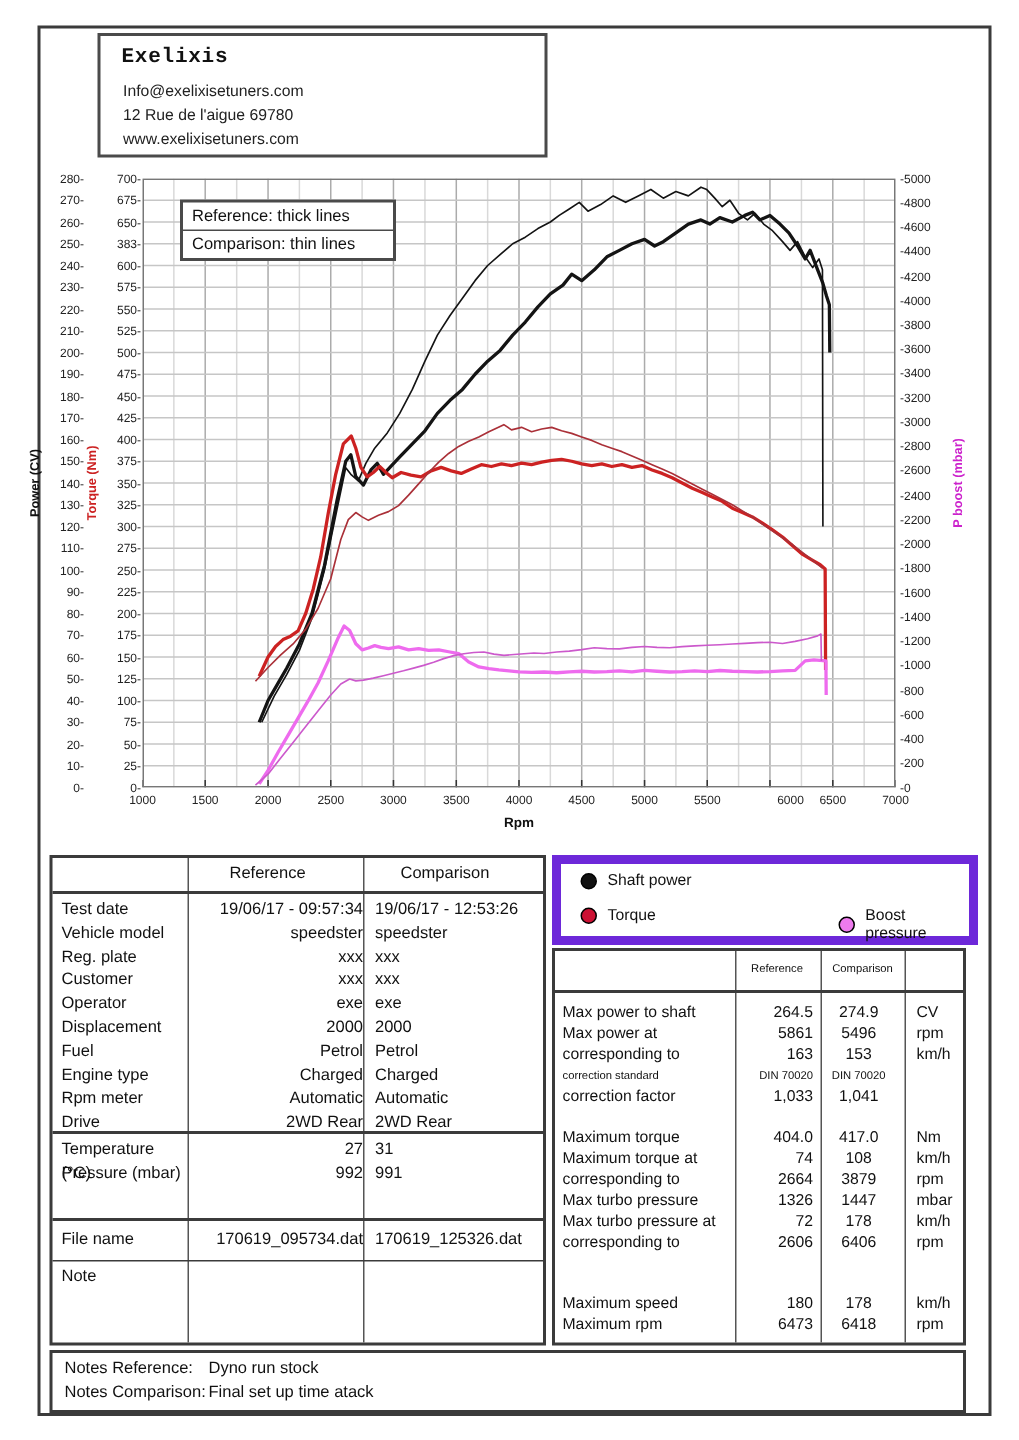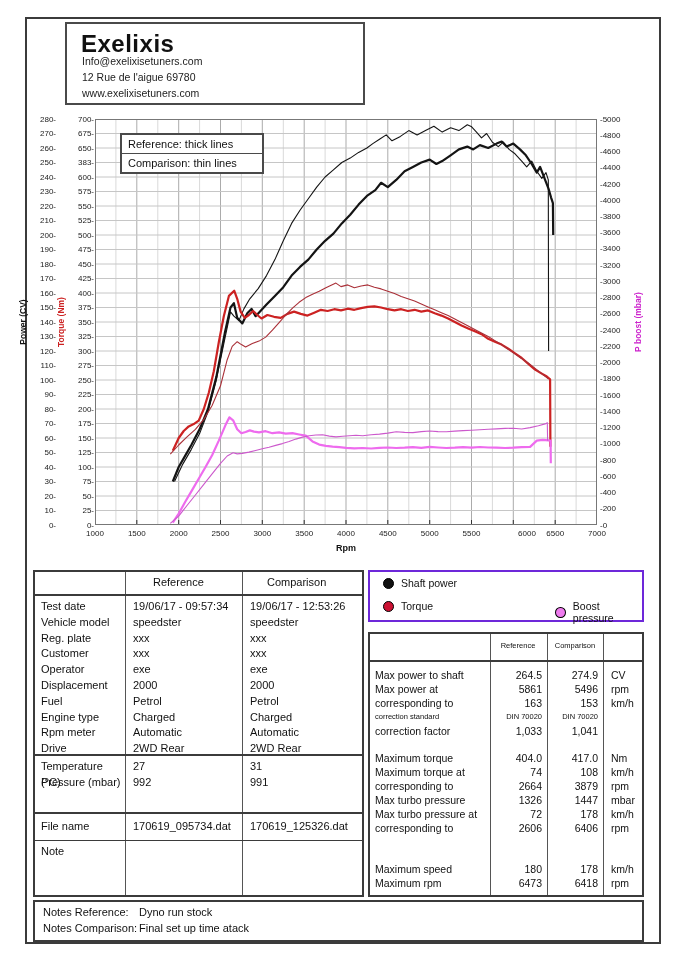--- a/index.html
+++ b/index.html
@@ -1,52 +1,52 @@
 <!DOCTYPE html>
 <html><head>
 <meta charset="utf-8">
 <style>
   html,body{margin:0;padding:0;background:#fff;}
   .report{position:relative;width:679px;height:960px;background:#fff;
           font-family:"Liberation Sans","DejaVu Sans",sans-serif;color:#111;overflow:hidden;}
   .abs{position:absolute;}
   .page-border{left:25px;top:17px;width:632px;height:923px;border:2px solid #3b3b3b;}
   .header-box{left:65px;top:22px;width:296px;height:79px;border:2px solid #4a4a4a;background:#fff;}
-  .company{position:absolute;left:14px;top:6px;font-size:24px;font-weight:bold;letter-spacing:.5px;}
+  .company{position:absolute;left:14px;top:6px;font-size:14px;font-weight:bold;letter-spacing:.5px;font-family:Liberation Mono, monospace;}
   .hline-txt{position:absolute;left:15px;font-size:10.5px;color:#222;}
   .title{left:398px;top:48px;width:240px;font-size:24px;font-weight:bold;font-style:italic;letter-spacing:1px;color:#1a1a1a;}
   .plot{left:95px;top:119px;width:502px;height:406px;}
   .tickcol{font-size:8px;color:#222;}
   .tick{position:absolute;width:100%;}
   .tick.right{text-align:right;}
   .axis-title{white-space:nowrap;font-size:8.5px;font-weight:bold;}
   .rot{transform:translate(-50%,-50%) rotate(-90deg);}
   .xtick{position:absolute;transform:translateX(-50%);font-size:8px;color:#222;}
   .xlabel{left:316px;top:543px;width:60px;text-align:center;font-size:9px;font-weight:bold;}
   .chart-key{left:120px;top:133px;width:140px;border:2px solid #4a4a4a;background:#fff;font-size:11px;}
   .chart-key div{padding:1px 6px;height:16px;line-height:16px;}
   .chart-key div:first-child{border-bottom:1px solid #4a4a4a;}
-  .legend-box{left:368px;top:570px;width:272px;height:48px;border:2px solid #6d28d9;background:#fff;text-decoration:underline;}
+  .legend-box{left:368px;top:570px;width:272px;height:48px;border:6px solid #6d28d9;background:#fff;text-decoration:underline;}
   .legend-item{position:absolute;display:flex;align-items:center;font-size:10.5px;}
   .dot{width:11px;height:11px;border-radius:50%;border:1.5px solid #000;margin-right:7px;box-sizing:border-box;}
   .ltable{left:33px;top:570px;width:327px;height:323px;border:2px solid #3b3b3b;background:#fff;font-size:11px;}
   .vline{position:absolute;top:0;bottom:0;width:1px;background:#555;}
   .hsep{position:absolute;left:0;right:0;background:#3b3b3b;}
   .lt-head span{position:absolute;top:4px;font-size:11px;}
   .lt-row{display:flex;height:15.8px;line-height:15.8px;}
   .c1{width:90px;padding-left:6px;box-sizing:border-box;}
-  .c2{width:117px;padding-left:8px;box-sizing:border-box;}
+  .c2{width:117px;padding-left:8px;box-sizing:border-box;text-align:right;}
   .c3{flex:1;padding-left:8px;box-sizing:border-box;}
   .rtable{left:368px;top:632px;width:272px;height:261px;border:2px solid #3b3b3b;background:#fff;}
   .rt-headlab{position:absolute;top:7px;font-size:7.5px;transform:translateX(-50%);}
   .rt-row{display:flex;height:14px;line-height:14px;font-size:10.5px;}
   .rt-row.small{font-size:7.5px;}
   .r1{width:120px;padding-left:5px;box-sizing:border-box;}
   .r2{width:57px;text-align:right;padding-right:5px;box-sizing:border-box;}
-  .r3{width:56px;text-align:right;padding-right:5px;box-sizing:border-box;}
+  .r3{width:56px;text-align:center;padding-right:5px;box-sizing:border-box;}
   .r4{flex:1;padding-left:8px;box-sizing:border-box;}
   .notes-box{left:33px;top:900px;width:607px;height:38px;border:2px solid #3b3b3b;background:#fff;font-size:11px;}
   .note-row{position:absolute;left:8px;display:flex;}
   .note-lab{width:96px;}
 </style>
 </head>
 <body>
 
 <div class="report">
 

